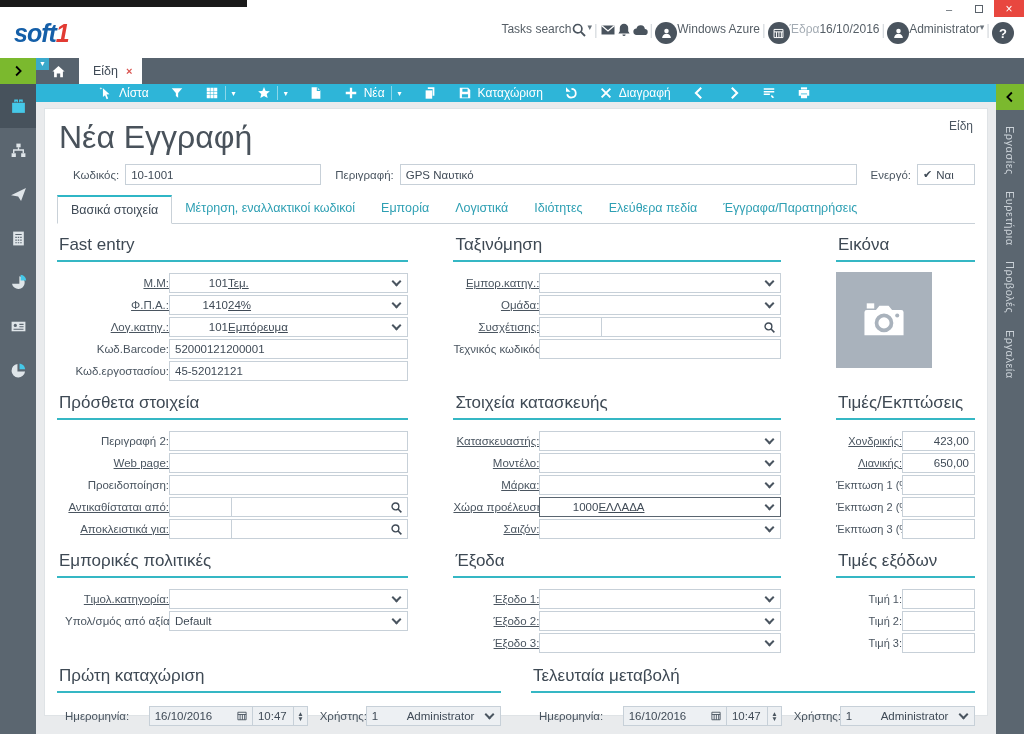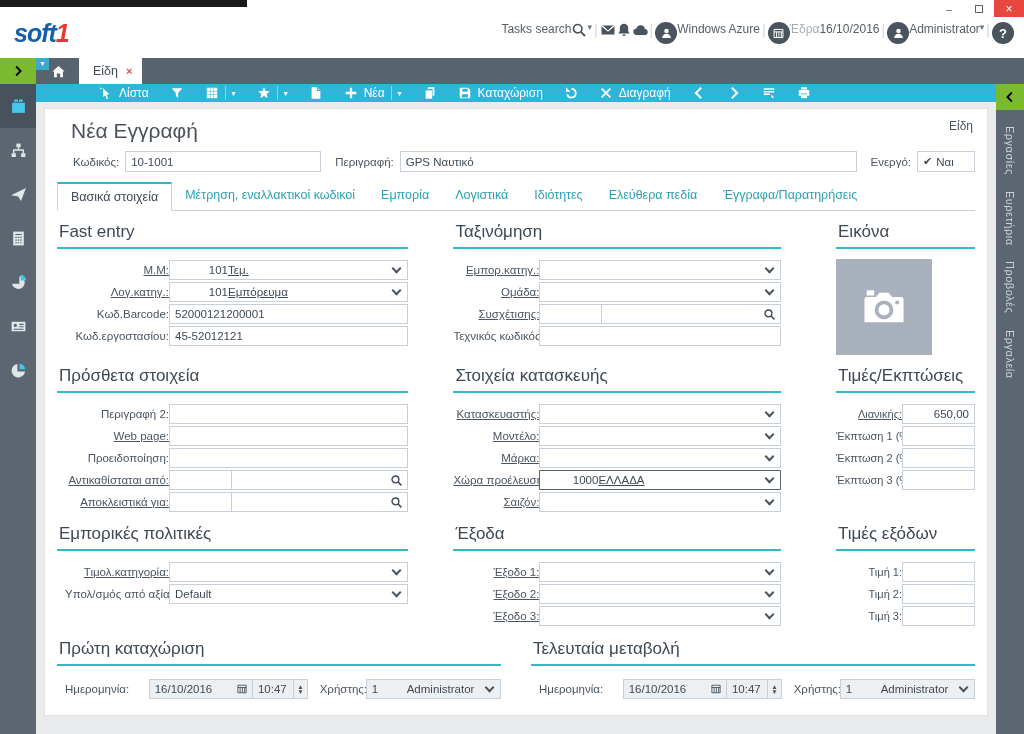--- a/index.html
+++ b/index.html
@@ -53,21 +53,21 @@
   .toolbar { height:18px; background:#2eb5d8; display:flex; align-items:center; padding-left:56px; gap:7px; }
   .titem { display:flex; align-items:center; gap:6px; color:#fff; font-size:12px; padding:0 7px; height:26px; }
   .titem svg { width:14px; height:14px; fill:#fff; flex:0 0 auto; }
   .tsep { width:1px; height:14px; background:rgba(255,255,255,.45); }
   .titem .caret { color:#fff; font-size:8px; }
 
   .work { flex:1; background:#e9ebed; padding:6px 8px 8px 8px; }
   .panel { position:relative; background:#fff; border:1px solid #dfe3e6; height:608px; padding:8px 12px 0 12px; }
 
   .entity-tag { position:absolute; right:14px; top:10px; font-size:12px; color:#4a5560; }
-  .page-title { font-size:21px; color:#49525b; font-weight:400; margin:2px 0 8px 14px; }
+  .page-title { font-size:32px; color:#49525b; font-weight:400; margin:2px 0 8px 2px; }
 
   .head-row { display:flex; align-items:center; gap:6px; font-size:11.5px; color:#4a5560; }
   .head-row .hl { margin-left:16px; }
   .ibox { height:21px; border:1px solid #c7d0d8; background:#fff; display:flex; align-items:center;
           padding:0 5px; font-size:11.5px; color:#3f4a56; }
   .kodikos { width:196px; margin-right:8px; }
   .perigrafi { flex:1; margin-right:8px; }
   .energo { width:58px; gap:4px; }
   .chk { font-size:11px; color:#3f4a56; }
 
@@ -391,20 +391,28 @@
                 <div class="sec-title">Fast entry</div>
                 <div class="frow">
                   <span class="flabel lnk">Μ.Μ:</span>
                   <div class="ctl sel">
                     <span class="code">101</span>
                     <span class="txt">Τεμ.</span>
                     <span class="chev"></span>
                   </div>
                 </div>
                 <div class="frow">
+                  <span class="flabel lnk">Φ.Π.Α.:</span>
+                  <div class="ctl sel">
+                    <span class="code">1410</span>
+                    <span class="txt">24%</span>
+                    <span class="chev"></span>
+                  </div>
+                </div>
+                <div class="frow">
                   <span class="flabel lnk">Λογ.κατηγ.:</span>
                   <div class="ctl sel">
                     <span class="code">101</span>
                     <span class="txt">Εμπόρευμα</span>
                     <span class="chev"></span>
                   </div>
                 </div>
                 <div class="frow">
                   <span class="flabel">Κωδ.Barcode:</span>
                   <div class="ctl inp">
@@ -536,20 +544,26 @@
                 </div>
                 <div class="frow">
                   <span class="flabel lnk">Σαιζόν:</span>
                   <div class="ctl sel">
                     <span class="chev"></span>
                   </div>
                 </div>
               </div>
             <div class="col c3">
                 <div class="sec-title">Τιμές/Εκπτώσεις</div>
+                <div class="frow">
+                  <span class="flabel lnk">Χονδρικής:</span>
+                  <div class="ctl num">
+                    <span class="val">423,00</span>
+                  </div>
+                </div>
                 <div class="frow">
                   <span class="flabel lnk">Λιανικής:</span>
                   <div class="ctl num">
                     <span class="val">650,00</span>
                   </div>
                 </div>
                 <div class="frow">
                   <span class="flabel">Έκπτωση 1 (%):</span>
                   <div class="ctl num">
                     <span class="val"></span>

